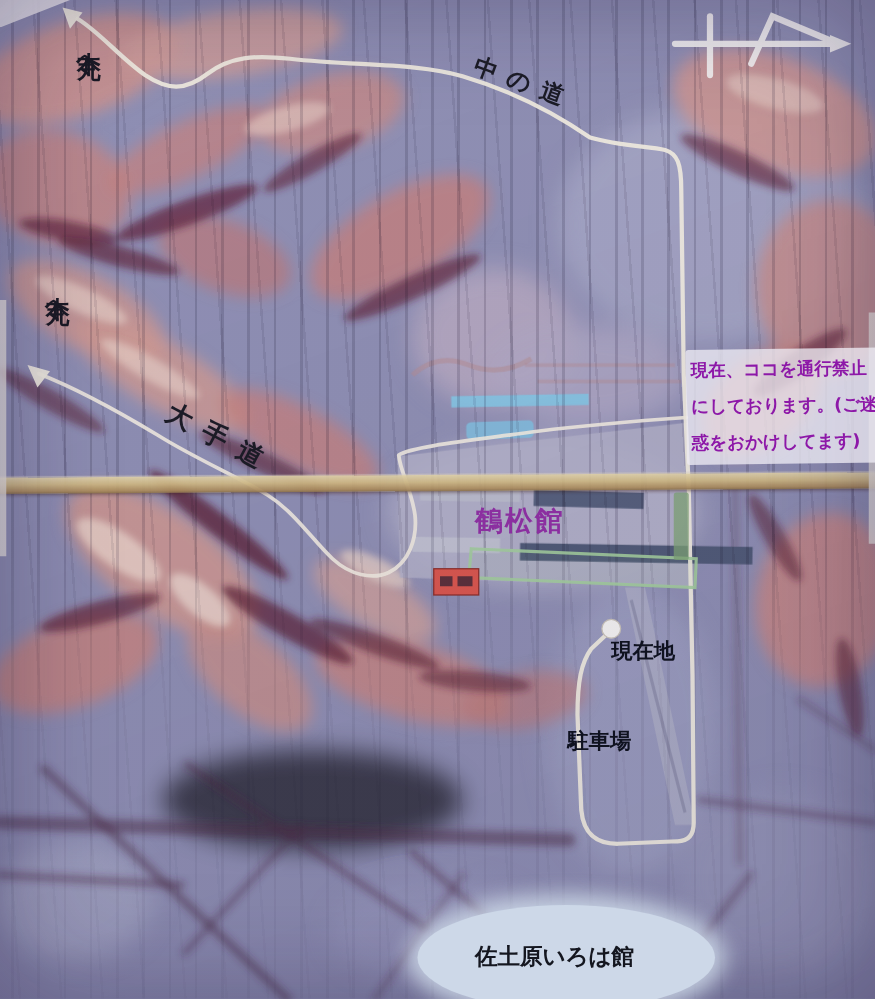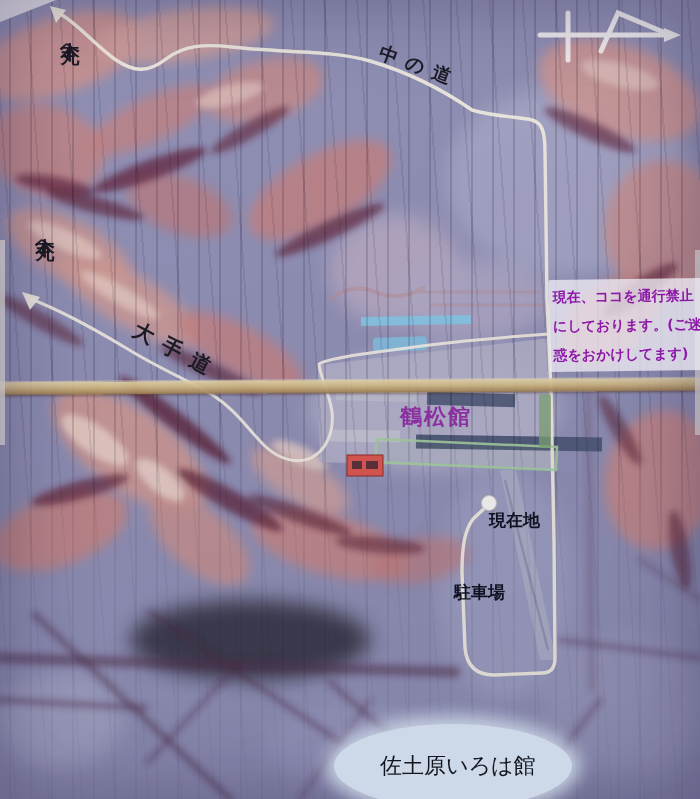--- a/index.html
+++ b/index.html
@@ -42,40 +42,40 @@
   .label{position:absolute;z-index:6;color:#14161f;}
   .v-label{
     writing-mode:vertical-rl;text-orientation:upright;
     font-size:19px;font-weight:600;letter-spacing:4px;color:#191824;
   }
   .honmaru-top{left:58px;top:26px;}
   .honmaru-left{left:33px;top:222px;}
   .diag{font-weight:600;color:#1b1b26;white-space:nowrap;transform-origin:left top;}
   .naka{left:384px;top:40px;font-size:19px;letter-spacing:9px;transform:rotate(20deg);}
   .ote{left:141px;top:316px;font-size:21px;letter-spacing:11px;transform:rotate(28deg);}
-  .kaku{left:400px;top:402px;font-size:22px;font-weight:700;color:#8b2fa0;letter-spacing:2px;white-space:nowrap;}
+  .kaku{left:380px;top:402px;font-size:22px;font-weight:700;color:#8b2fa0;letter-spacing:2px;white-space:nowrap;}
   .notice{
     left:549px;top:279px;width:150px;padding:3px 3px 2px 4px;
     font-size:14px;font-weight:700;color:#8d18a8;line-height:29px;
     background:rgba(237,235,244,.78);border-radius:2px;transform:rotate(-0.8deg);
     white-space:nowrap;
   }
   .notice span{display:block;}
   .small-dark{font-size:17px;font-weight:700;color:#0f1220;white-space:nowrap;}
   .genzaichi{left:489px;top:509px;text-align:right;}
   .chushajo{left:454px;top:581px;}
   .station{
     position:absolute;z-index:6;left:334px;top:724px;width:238px;height:84px;
     border-radius:50%;background:#cdd8e8;
     box-shadow:0 0 16px 9px rgba(205,216,232,.85);
     display:flex;flex-direction:column;justify-content:center;padding-left:46px;box-sizing:border-box;
     color:#14161f;
   }
   .station .l1{font-size:21px;line-height:1.3;}
-  .station .l2{font-size:22px;line-height:1.3;}
+  .station .l2{font-size:18px;line-height:1.3;font-weight:bold;}
 </style>
 </head>
 <body>
 
 <div class="stage">
 
   <svg class="terrain" width="700" height="799" viewBox="0 0 700 799">
     <defs>
       <filter id="b10" x="-50%" y="-50%" width="200%" height="200%">
           <feGaussianBlur stdDeviation="10"></feGaussianBlur>

